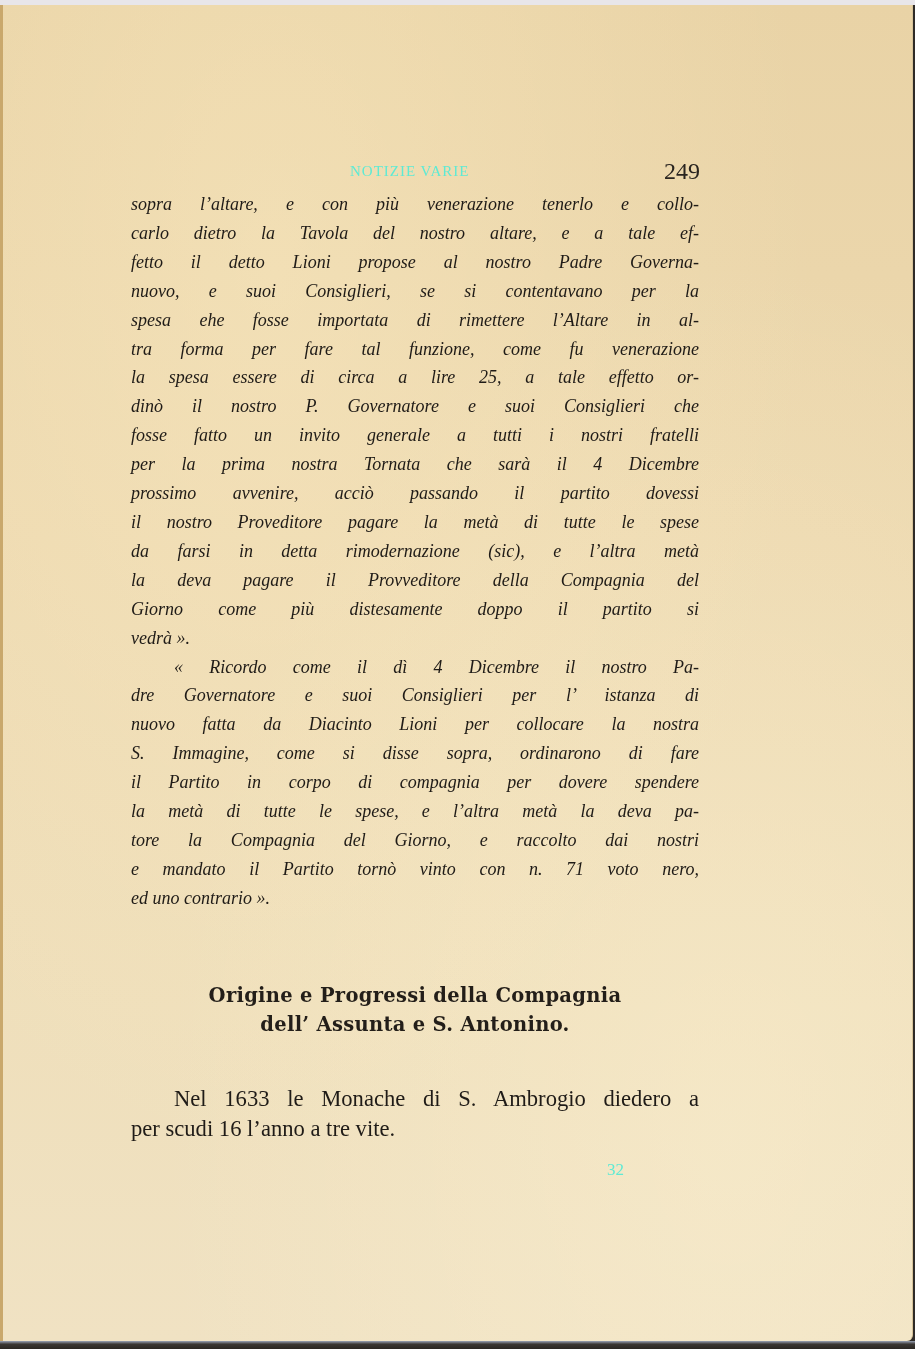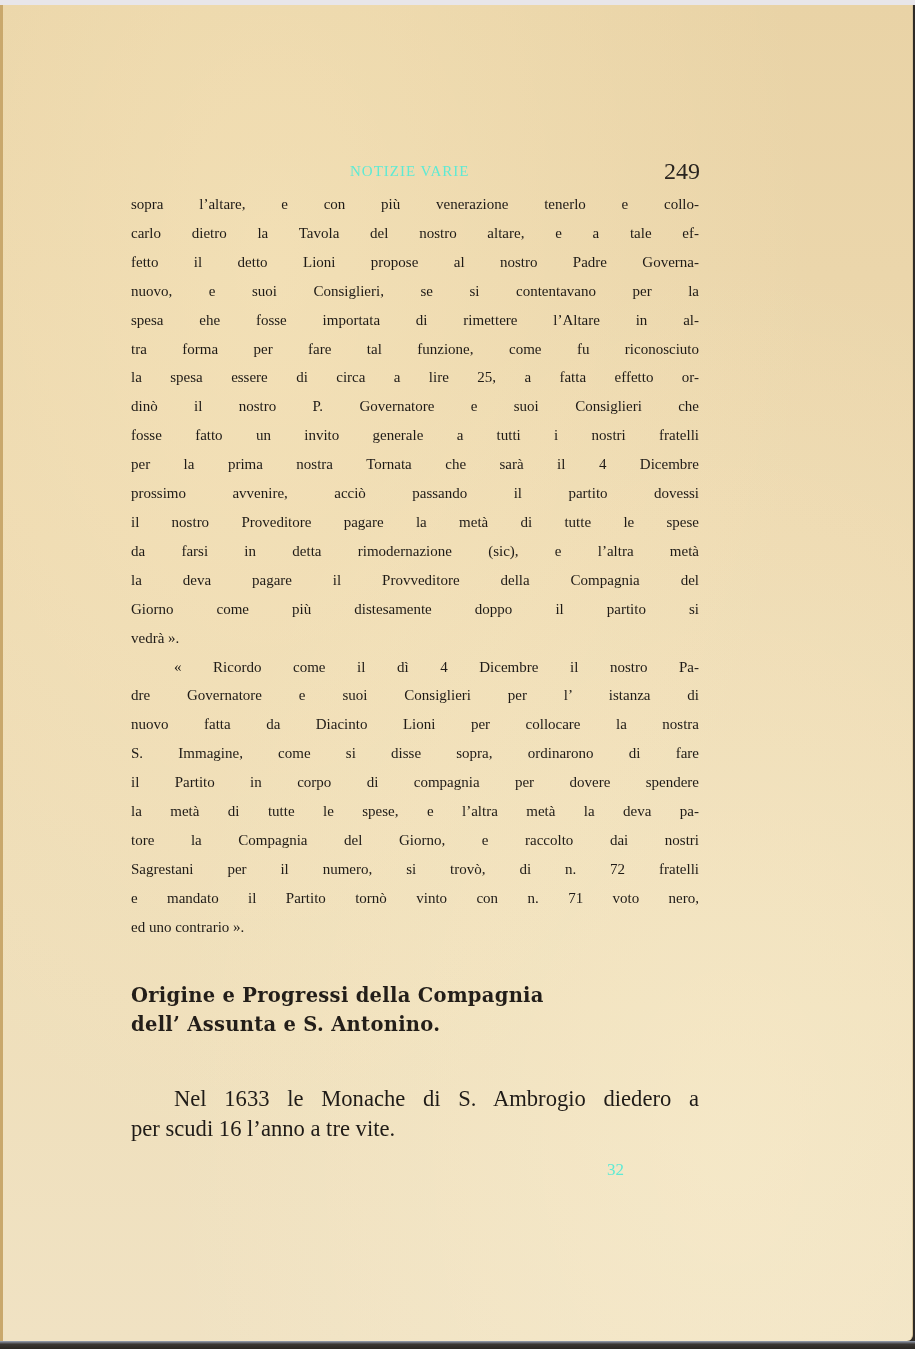--- a/index.html
+++ b/index.html
@@ -38,29 +38,31 @@
     font-size: 15px; letter-spacing: 1px; color: #5eead4;
     font-variant: small-caps;
   }
   .page-number {
     position: absolute; right: 0; top: 0;
     font-size: 24px; color: #2a2520;
   }
   .body-text {
     position: absolute; left: 131px; top: 190px; width: 568px;
     color: #1f1b17;
-    font-size: 15px;
+    font-size: 18px;
     line-height: 28.9px;
+    font-style: italic;
   }
   .para { margin: 0; text-align: justify; }
   .line { display: block; text-align: justify; text-align-last: justify; white-space: nowrap; }
   .line.last { text-align-last: left; }
   .indent { padding-left: 43px; }
   .heading {
     position: absolute; left: 131px; top: 981px; width: 568px;
+    text-align: center;
     font-family: "DejaVu Serif", serif; font-weight: bold;
     font-size: 19.5px; line-height: 29px; color: #231e19;
     letter-spacing: 0.3px;
   }
   .final-para {
     position: absolute; left: 131px; top: 1068px; width: 568px;
     color: #1f1b17; font-size: 22.6px; line-height: 29.5px; margin-top: 16px;
   }
   .signature {
     position: absolute; left: 607px; top: 1160px;
@@ -80,41 +82,40 @@
   <span class="page-number">249</span>
 </div>
 
 <div class="body-text">
   <div class="para">
     <span class="line">sopra l’altare, e con più venerazione tenerlo e collo-</span>
     <span class="line">carlo dietro la Tavola del nostro altare, e a tale ef-</span>
     <span class="line">fetto il detto Lioni propose al nostro Padre Governa-</span>
     <span class="line">nuovo, e suoi Consiglieri, se si contentavano per la</span>
     <span class="line">spesa ehe fosse importata di rimettere l’Altare in al-</span>
-    <span class="line">tra forma per fare tal funzione, come fu riconosciuto</span>
-    <span class="line">la spesa essere di circa a lire 25, a fatta effetto or-</span>
+    <span class="line">tra forma per fare tal funzione, come fu venerazione</span>
+    <span class="line">la spesa essere di circa a lire 25, a tale effetto or-</span>
     <span class="line">dinò il nostro P. Governatore e suoi Consiglieri che</span>
     <span class="line">fosse fatto un invito generale a tutti i nostri fratelli</span>
     <span class="line">per la prima nostra Tornata che sarà il 4 Dicembre</span>
     <span class="line">prossimo avvenire, acciò passando il partito dovessi</span>
     <span class="line">il nostro Proveditore pagare la metà di tutte le spese</span>
     <span class="line">da farsi in detta rimodernazione (sic), e l’altra metà</span>
     <span class="line">la deva pagare il Provveditore della Compagnia del</span>
     <span class="line">Giorno come più distesamente doppo il partito si</span>
     <span class="line last">vedrà ».</span>
   </div>
   <div class="para">
     <span class="line indent">« Ricordo come il dì 4 Dicembre il nostro Pa-</span>
     <span class="line">dre Governatore e suoi Consiglieri per l’ istanza di</span>
     <span class="line">nuovo fatta da Diacinto Lioni per collocare la nostra</span>
     <span class="line">S. Immagine, come si disse sopra, ordinarono di fare</span>
     <span class="line">il Partito in corpo di compagnia per dovere spendere</span>
     <span class="line">la metà di tutte le spese, e l’altra metà la deva pa-</span>
     <span class="line">tore la Compagnia del Giorno, e raccolto dai nostri</span>
-    <span class="line">Sagrestani per il numero, si trovò, di n. 72 fratelli</span>
     <span class="line">e mandato il Partito tornò vinto con n. 71 voto nero,</span>
     <span class="line last">ed uno contrario ».</span>
   </div>
 </div>
 
 <div class="heading">
   <div>Origine e Progressi della Compagnia</div>
   <div>dell’ Assunta e S. Antonino.</div>
 </div>
 

